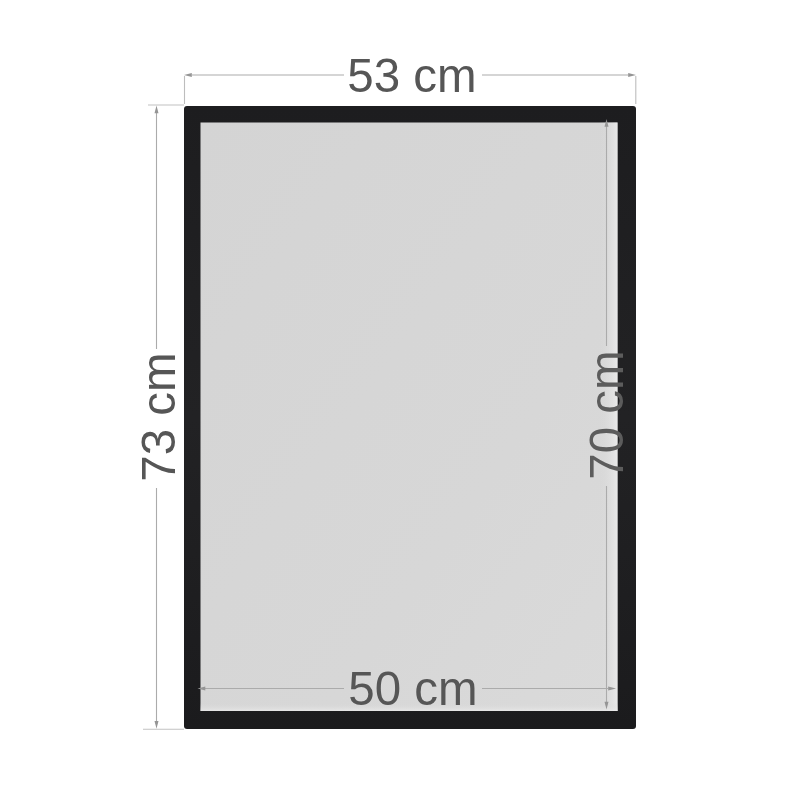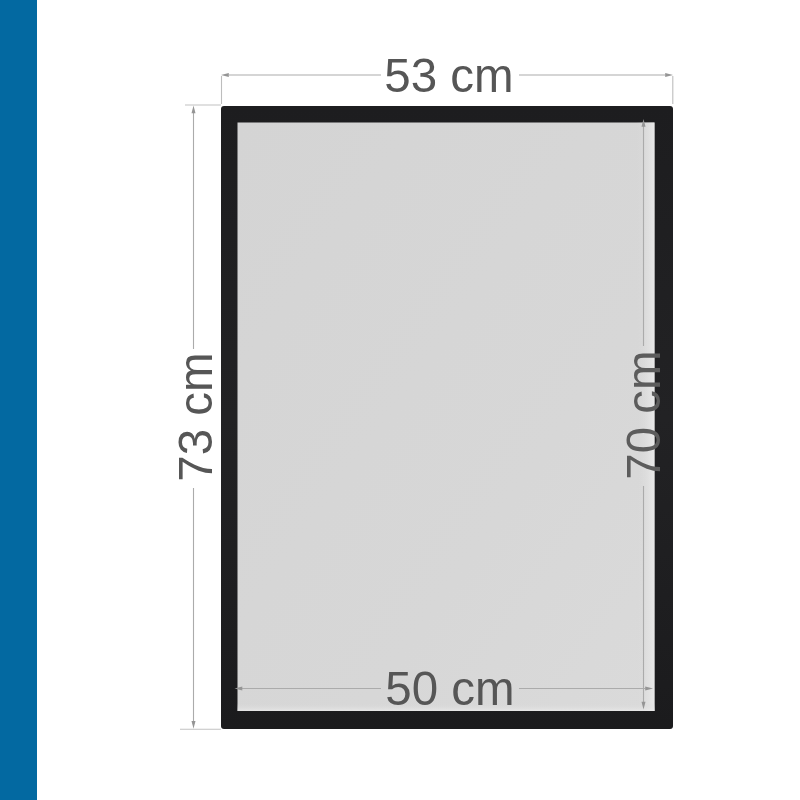--- a/index.html
+++ b/index.html
@@ -1,16 +1,16 @@
 <!DOCTYPE html>
 <html><head>
 <meta charset="utf-8">
 <style>
   html,body{margin:0;padding:0;background:#ffffff;}
-  .wrap{width:680px;height:800px;position:relative;overflow:hidden;background:#0369a1;padding-left:37px;}
+  .wrap{width:680px;height:800px;position:relative;overflow:hidden;background:#f9a8d4;}
   text{font-family:"Liberation Sans", sans-serif;}
 </style>
 </head>
 <body>
 <div class="wrap">
 <svg width="800" height="800" viewBox="0 0 800 800" xmlns="http://www.w3.org/2000/svg">
   <defs>
     <linearGradient id="frameGrad" x1="0" y1="0" x2="0" y2="1">
       <stop offset="0" stop-color="#1d1d1f"></stop>
       <stop offset="0.5" stop-color="#222224"></stop>

